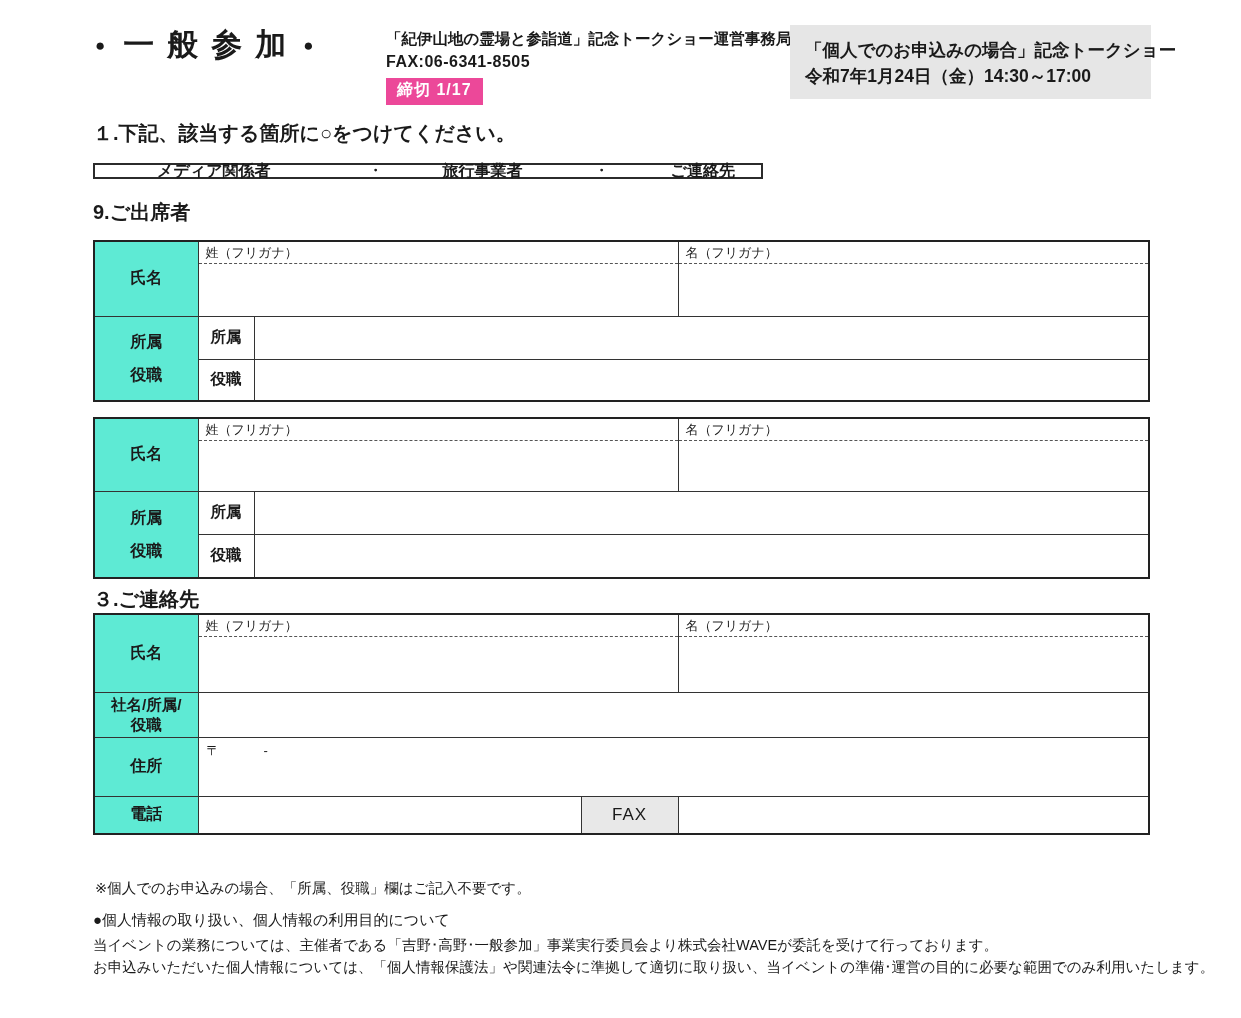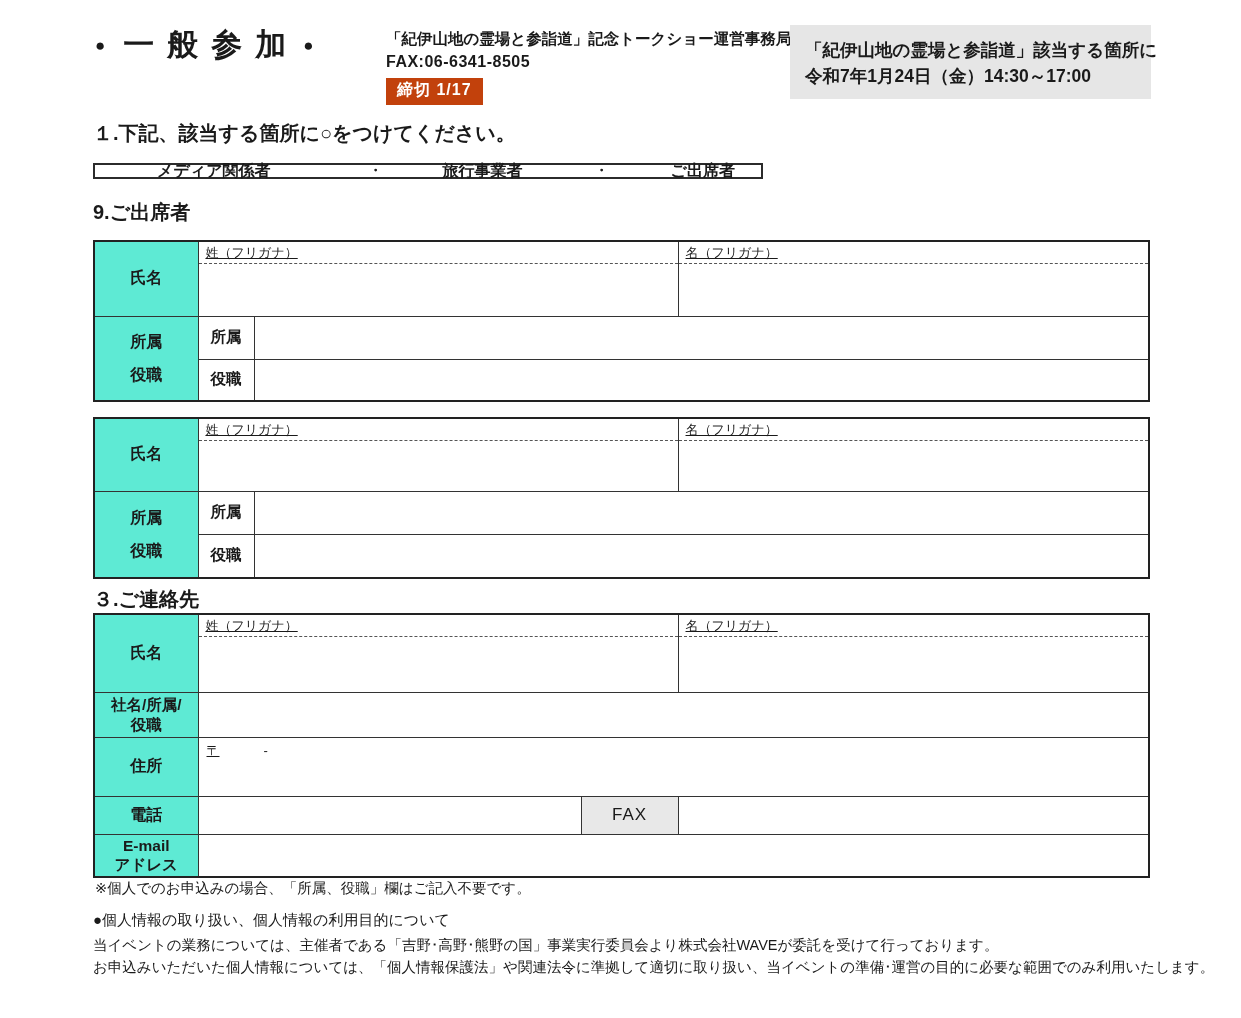--- a/index.html
+++ b/index.html
@@ -11,21 +11,21 @@
   
   .title-row { position:absolute; left:95px; top:24px; display:flex; align-items:center; }
   .title-bullet { font-size:17px; line-height:1; }
   .doc-title { font-size:31px; font-weight:bold; letter-spacing:13px; margin:0 4px 0 18px; white-space:nowrap; }
 
   .recipient-block { position:absolute; left:386px; top:29px; font-weight:600; }
   .recipient-line1 { font-size:15.5px; line-height:1.35; }
   .recipient-line2 { font-size:16px; line-height:1.45; letter-spacing:0.5px; }
 
   .deadline-badge {
-    position:absolute; left:386px; top:78px; background:#c2410c; color:#ffffff;
+    position:absolute; left:386px; top:78px; background:#ec4899; color:#ffffff;
     font-size:16px; font-weight:bold; padding:2px 11px 4px 11px; letter-spacing:1px;
   }
 
   .event-box {
     position:absolute; left:790px; top:25px; width:361px; height:74px; background:#e6e6e6;
     box-sizing:border-box; padding:12px 0 0 15px; font-weight:bold;
   }
   .event-line { font-size:17.5px; line-height:1.5; white-space:nowrap; }
 
   
@@ -52,21 +52,21 @@
   .label-cell {
     background:#5eead4; text-align:center; vertical-align:middle !important;
     font-size:16px; font-weight:600; white-space:pre-line;
   }
   .group-label { line-height:2.1; }
   .sub-label-cell { background:#ffffff; text-align:center; vertical-align:middle !important; font-size:15.5px; font-weight:600; }
   .furigana-label {
     font-size:13px; line-height:1.2; padding:3px 0 2px 7px;
     border-bottom:1px dashed #555555; font-weight:normal;
   }
-  .blank-cell { background:#ffffff;text-decoration:underline; }
+  .blank-cell { background:#ffffff; }
   .postal-hint { font-size:13px; padding:4px 0 0 8px; }
   .postal-dash { display:inline-block; margin-left:44px; }
   .fax-label-cell { background:#e8e8e8; text-align:center; vertical-align:middle !important; font-size:17px; letter-spacing:1px; }
   .email-label { line-height:1.25; font-size:15.5px; }
 
   .attendee-table-1 { position:absolute; left:93px; top:240px; }
   .attendee-table-2 { position:absolute; left:93px; top:417px; }
   .contact-table    { position:absolute; left:93px; top:613px; }
 
   
@@ -88,31 +88,31 @@
   </div>
 
   <div class="recipient-block">
     <div class="recipient-line1">「紀伊山地の霊場と参詣道」記念トークショー運営事務局行</div>
     <div class="recipient-line2">FAX:06-6341-8505</div>
   </div>
 
   <div class="deadline-badge">締切 1/17</div>
 
   <div class="event-box">
-    <div class="event-line">「紀伊山地の霊場と参詣道」該当する箇所に</div>
+    <div class="event-line">「個人でのお申込みの場合」記念トークショー</div>
     <div class="event-line">令和7年1月24日（金）14:30～17:00</div>
   </div>
 
   <div class="sec-heading s1-heading">１.下記、該当する箇所に○をつけてください。</div>
   <div class="options-box">
     <span class="opt-media">メディア関係者</span>
     <span class="opt-dot-1">・</span>
     <span class="opt-travel">旅行事業者</span>
     <span class="opt-dot-2">・</span>
-    <span class="opt-general">ご出席者</span>
+    <span class="opt-general">ご連絡先</span>
   </div>
 
   <div class="sec-heading s2-heading">9.ご出席者</div>
 
   <table class="form-table attendee-table-1">
     <colgroup>
         <col style="width:104px">
         <col style="width:56px">
         <col style="width:424px">
         <col style="width:471px">
@@ -199,26 +199,21 @@
       <td colspan="3" class="blank-cell">
         <div class="postal-hint"><span>〒</span><span class="postal-dash">-</span></div>
       </td>
     </tr>
     <tr style="height:38px">
       <td class="label-cell">電話</td>
       <td class="blank-cell"></td>
       <td class="fax-label-cell">FAX</td>
       <td class="blank-cell"></td>
     </tr>
-    <tr style="height:43px">
-      <td class="label-cell email-label">E-mail
-アドレス</td>
-      <td colspan="3" class="blank-cell"></td>
-    </tr>
   </tbody>
     </table>
 
   <div class="footnote">※個人でのお申込みの場合、「所属、役職」欄はご記入不要です。</div>
   <div class="privacy-heading">●個人情報の取り扱い、個人情報の利用目的について</div>
-  <div class="privacy-line privacy-line-1">当イベントの業務については、主催者である「吉野･高野･熊野の国」事業実行委員会より株式会社WAVEが委託を受けて行っております。</div>
+  <div class="privacy-line privacy-line-1">当イベントの業務については、主催者である「吉野･高野･一般参加」事業実行委員会より株式会社WAVEが委託を受けて行っております。</div>
   <div class="privacy-line privacy-line-2">お申込みいただいた個人情報については、「個人情報保護法」や関連法令に準拠して適切に取り扱い、当イベントの準備･運営の目的に必要な範囲でのみ利用いたします。</div>
 
 </div>
 
 </body></html>

